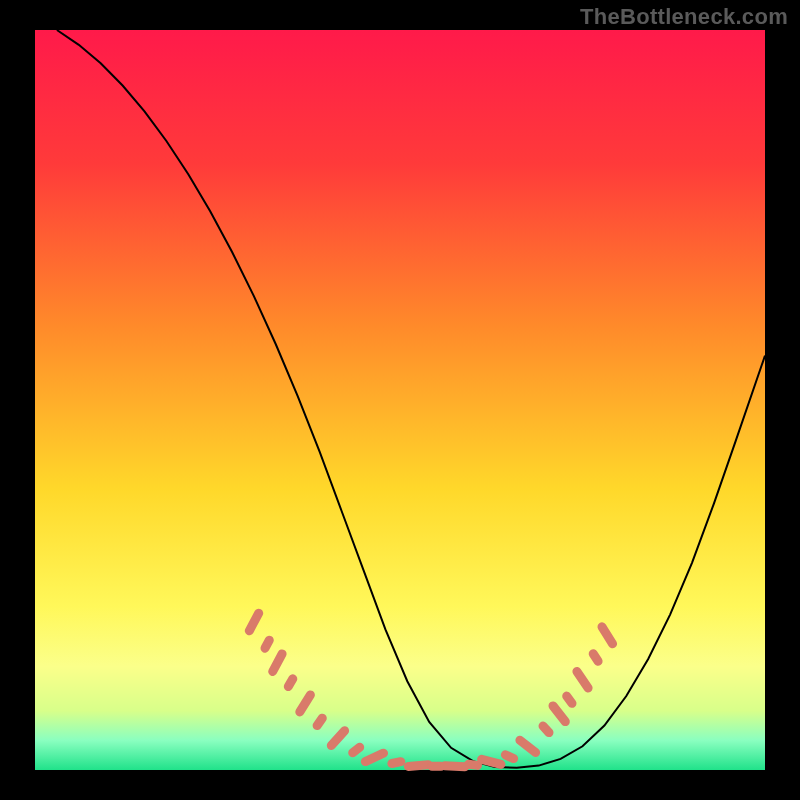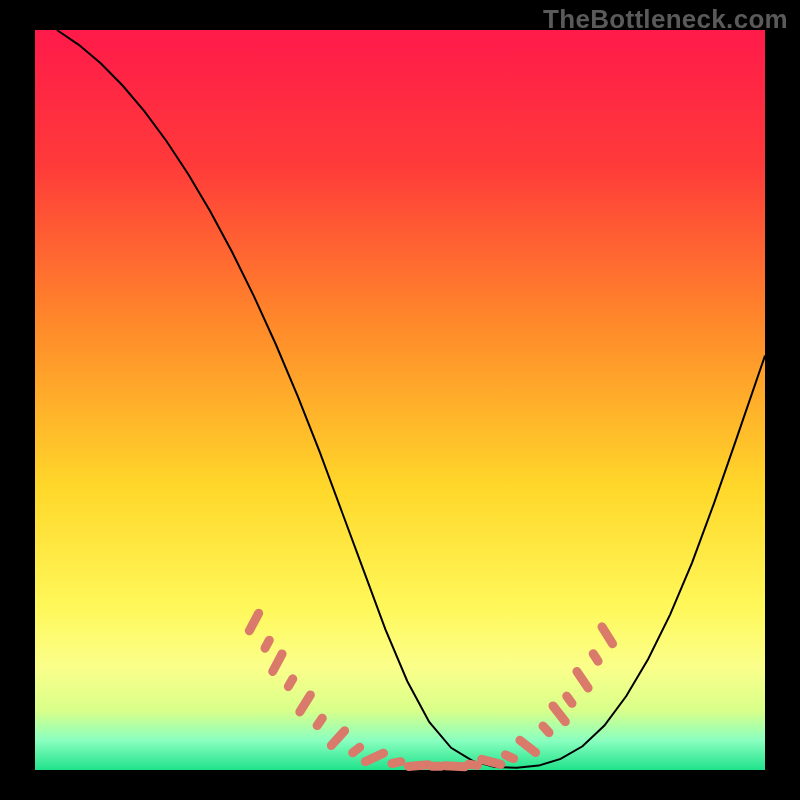--- a/index.html
+++ b/index.html
@@ -13,21 +13,21 @@
   .chart-container {
     position: relative;
     width: 800px;
     height: 800px;
   }
   .watermark {
     position: absolute;
     top: 4px;
     right: 12px;
     font-family: Arial, Helvetica, sans-serif;
-    font-size: 26px;
+    font-size: 22px;
     font-weight: bold;
     color: #5a5a5a;
     letter-spacing: 0.3px;
     z-index: 10;
   }
   svg {
     display: block;
   }
 </style>
 </head>

